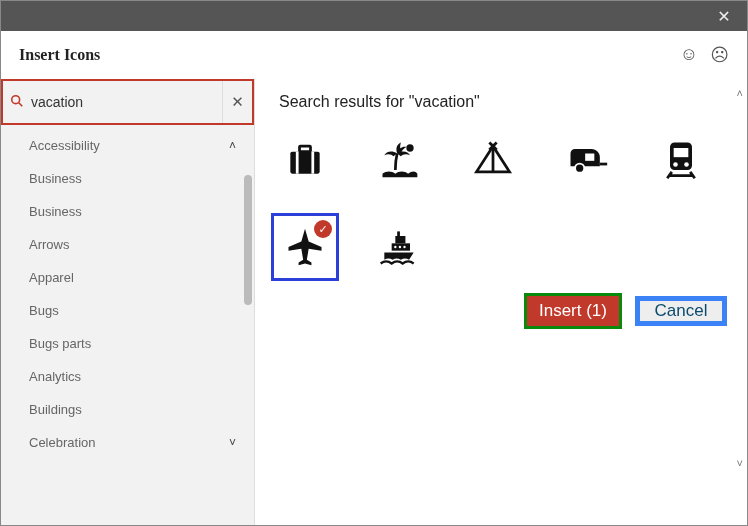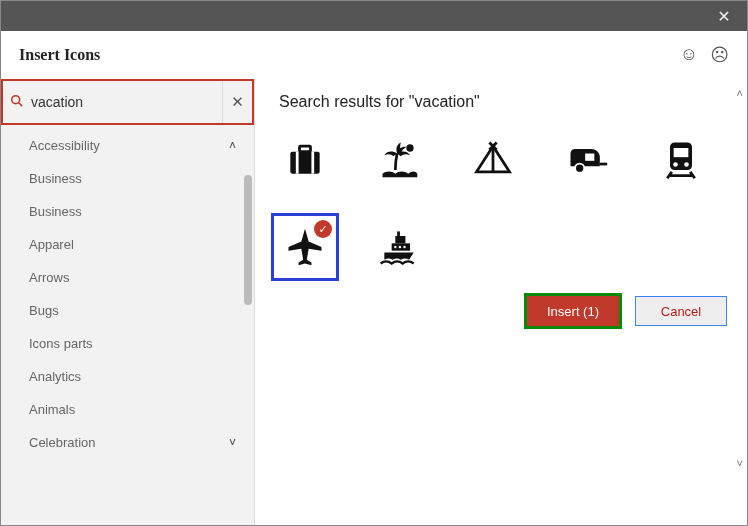--- a/index.html
+++ b/index.html
@@ -195,34 +195,34 @@
     align-items: center;
     gap: 16px;
     padding: 0 20px;
   }
   .btn {
     min-width: 92px;
     height: 30px;
     display: flex;
     align-items: center;
     justify-content: center;
-    font-size: 13px;
+    font-size: 17px;
     cursor: pointer;
     padding: 0 12px;
   }
   .btn-insert {
     background: #c0392b;
     color: #fff;
     outline: 3px solid #0a8a0a;
     outline-offset: 0px;
   }
   .btn-cancel {
     background: #eee;
-    color: #b91c1c;
-    border: 1px solid #3b82f6;
+    color: #0c4a6e;
+    border: 5px solid #3b82f6;
   }
 </style>
 </head>
 <body>
 
 <div class="dialog">
 
   <div class="titlebar">
     <div class="close">✕</div>
   </div>
@@ -254,36 +254,36 @@
           <span>Accessibility</span>
           <span class="chev">˄</span>
         </div>
         <div class="cat-item">
             <span>Business</span>
           </div>
         <div class="cat-item">
             <span>Business</span>
           </div>
         <div class="cat-item">
+            <span>Arrows</span>
+          </div>
+        <div class="cat-item">
             <span>Apparel</span>
           </div>
         <div class="cat-item">
-            <span>Arrows</span>
-          </div>
-        <div class="cat-item">
             <span>Bugs</span>
           </div>
         <div class="cat-item">
-            <span>Icons parts</span>
+            <span>Bugs parts</span>
           </div>
         <div class="cat-item">
             <span>Analytics</span>
           </div>
         <div class="cat-item">
-            <span>Animals</span>
+            <span>Buildings</span>
           </div>
         <div class="cat-item">
           <span>Celebration</span>
           <span class="chev">˅</span>
         </div>
         <div class="sidebar-scrollbar"></div>
       </div>
     </div>
 
     <div class="results-area">

